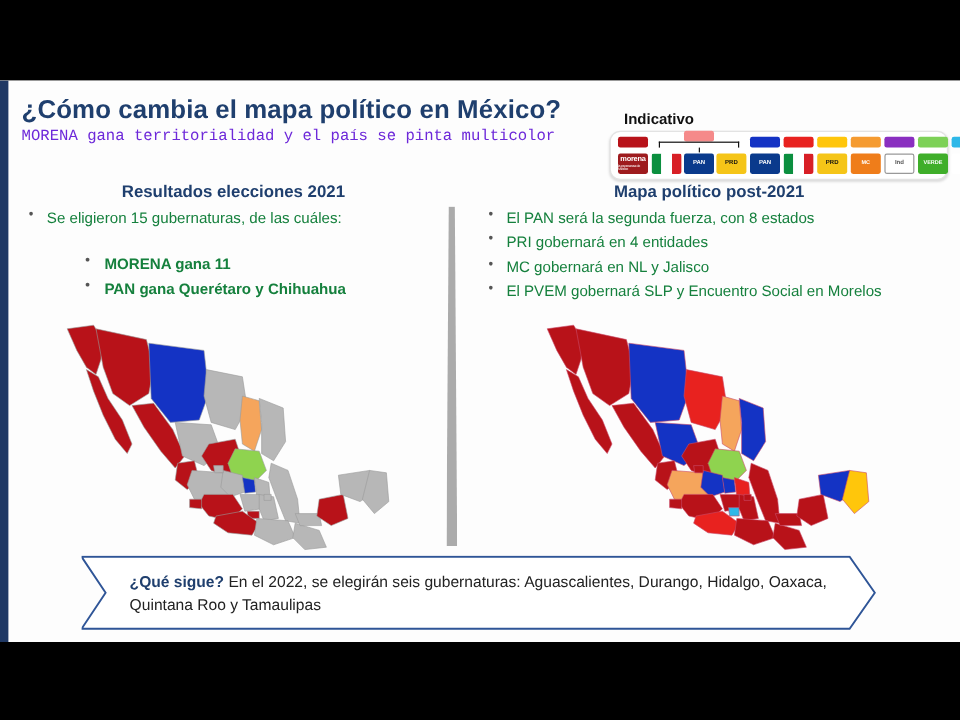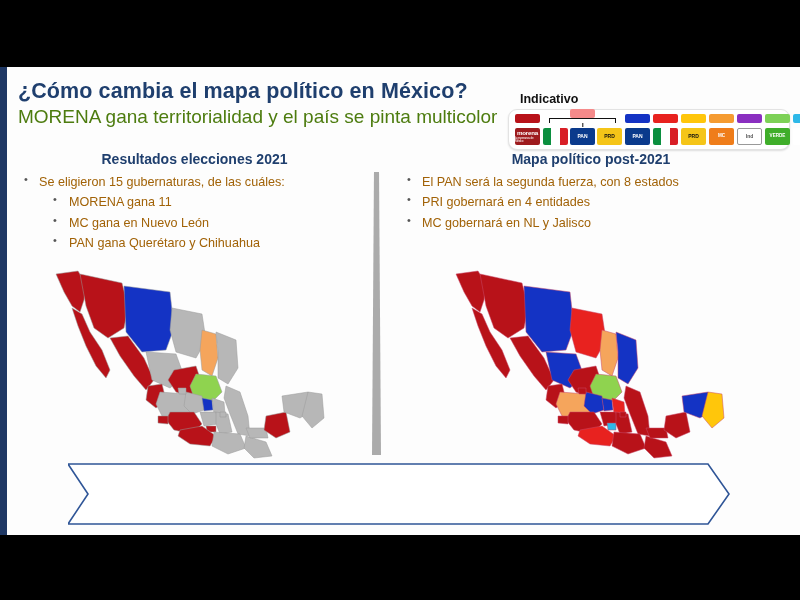--- a/index.html
+++ b/index.html
@@ -7,21 +7,21 @@
 
   #stage{position:relative;width:800px;height:600px;background:#000;}
 
   
   #slide{position:absolute;left:0;top:67px;width:800px;height:468px;background:#fdfdfd;overflow:hidden;}
   #slide-accent{position:absolute;left:0;top:0;width:7px;height:468px;background:#1f3864;}
 
   
   #header{position:absolute;left:18px;top:12px;width:480px;}
   #title-main{font-size:21.5px;font-weight:bold;color:#1f3f6e;letter-spacing:.1px;line-height:1.15;}
-  #title-sub{font-size:19px;color:#4d7c0f;line-height:1.2;margin-top:2px;}
+  #title-sub{font-size:13px;color:#6d28d9;line-height:1.2;margin-top:2px;font-family:Liberation Mono, monospace;}
 
   
   #legend{position:absolute;left:508px;top:25px;width:282px;}
   #legend-title{font-size:12.5px;font-weight:bold;color:#111;margin-left:12px;margin-bottom:3px;}
   #legend-box{position:relative;background:#fff;border:1px solid #e3e3e3;border-radius:9px;
               box-shadow:0 1px 2px rgba(0,0,0,.13);padding:5px 6px 4px 6px;
               display:flex;align-items:flex-end;gap:3px;height:41px;box-sizing:border-box;}
   .lg-item{display:flex;flex-direction:column;align-items:center;width:25px;}
   .lg-bar{width:25px;height:9px;border-radius:2px;}
   .lg-logo{width:25px;height:17px;margin-top:5px;border-radius:2px;display:flex;align-items:center;
@@ -46,23 +46,23 @@
   .ind-logo{background:#fff;border:1px solid #999;color:#555;font-size:5px;box-sizing:border-box;}
   .verde-logo{background:#3fae2a;color:#fff;font-size:4.6px;flex-direction:column;}
   .pes-logo{background:#fff;color:#d33;font-size:3.6px;}
 
   
   .col{position:absolute;top:84px;}
   #col-left{left:22px;width:345px;}
   #col-right{left:405px;width:372px;}
   .col-h{text-align:center;font-size:14px;font-weight:bold;color:#1f3f6e;margin-bottom:5px;}
   ul.b{list-style:none;margin:0;padding:0;}
-  ul.b li{position:relative;font-size:12.6px;color:#a16207;line-height:1.62;padding-left:17px;}
+  ul.b li{position:relative;font-size:12.6px;color:#15803d;line-height:1.62;padding-left:17px;}
   ul.b li::before{content:"\2022";position:absolute;left:2px;top:-1px;color:#555;font-size:11px;}
-  ul.b ul.b2{list-style:none;margin:0;padding:0;}
+  ul.b ul.b2{list-style:none;margin:18px;padding:0;font-weight:bold;}
   ul.b2 li{padding-left:30px;font-size:12.6px;}
   ul.b2 li::before{content:"\2022";position:absolute;left:14px;color:#555;}
 
   
   #divider{position:absolute;left:372px;top:105px;width:9px;height:283px;background:#a6a6a6;
            clip-path:polygon(22% 0,78% 0,100% 100%,0 100%);opacity:.95;}
 
   
   .map{position:absolute;top:199px;}
   #map-left{left:50px;width:310px;height:195px;}
@@ -173,33 +173,33 @@
       </div>
     </div>
 
     <div class="col" id="col-left">
       <div class="col-h">Resultados elecciones 2021</div>
       <ul class="b">
         <li>
           <span>Se eligieron 15 gubernaturas, de las cuáles:</span>
           <ul class="b2">
             <li>MORENA gana 11</li>
-            <li>MC gana en Nuevo León</li>
             <li>PAN gana Querétaro y Chihuahua</li>
           </ul>
         </li>
       </ul>
     </div>
 
     <div class="col" id="col-right">
       <div class="col-h">Mapa político post-2021</div>
       <ul class="b">
         <li>El PAN será la segunda fuerza, con 8 estados</li>
         <li>PRI gobernará en 4 entidades</li>
         <li>MC gobernará en NL y Jalisco</li>
+        <li>El PVEM gobernará SLP y Encuentro Social en Morelos</li>
       </ul>
     </div>
 
     <div id="divider"></div>
 
     <div class="map" id="map-left">
       <svg viewBox="0 0 310 195" xmlns="http://www.w3.org/2000/svg">
         <g stroke="#9a9a9a" stroke-width="0.5">
 
           <path d="M6,8 L28,5 L36,18 L34,34 L30,46 L22,40 L14,26 Z" fill="#b81219"></path>
@@ -327,16 +327,19 @@
           <path d="M128,122 L136,122 L136,128 L129,128 Z" fill="#b81219"></path>
           <path d="M170,146 L176,146 L176,151 L170,151 Z" fill="#b81219"></path>
         </g>
       </svg>
     </div>
 
     <div id="banner">
       <svg viewBox="0 0 662 62" preserveAspectRatio="none" xmlns="http://www.w3.org/2000/svg">
         <polygon points="0,1 640,1 661,31 640,61 0,61 20,31" fill="#ffffff" stroke="#2f5597" stroke-width="1.6"></polygon>
       </svg>
+      <div id="banner-text">
+        <b>¿Qué sigue?</b><span> En el 2022, se elegirán seis gubernaturas: Aguascalientes, Durango, Hidalgo, Oaxaca, Quintana Roo y Tamaulipas</span>
+      </div>
     </div>
 
   </div>
 </div>
 
 </body></html>

